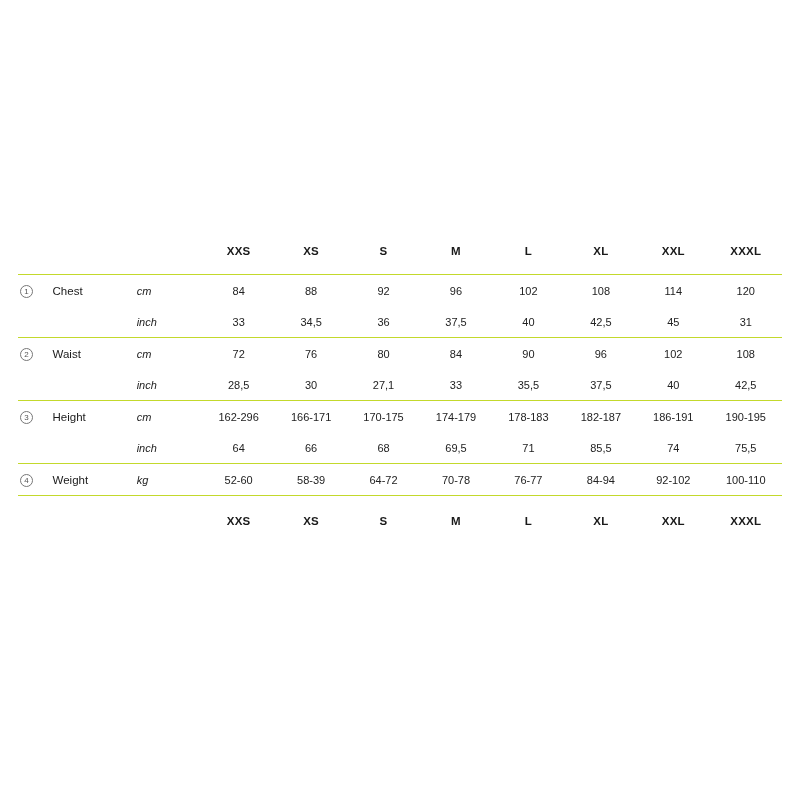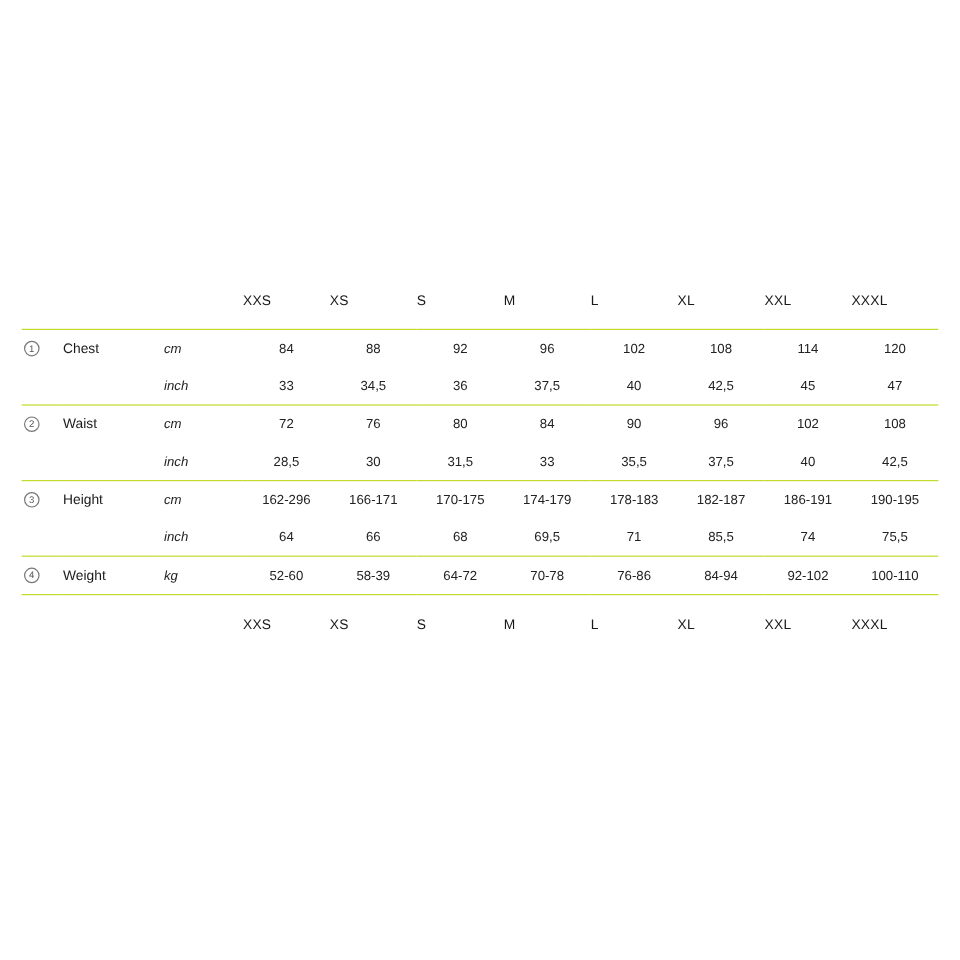--- a/index.html
+++ b/index.html
@@ -35,22 +35,22 @@
   
   col.c-num   { width: 30px; }
   col.c-label { width: 72px; }
   col.c-unit  { width: 68px; }
   col.c-size  { width: 66.75px; }
 
   tr.header-row td,
   tr.footer-row td {
     height: 30px;
     font-size: 11.5px;
-    font-weight: normal;
-    text-align: left;
+    font-weight: bold;
+    text-align: center;
     letter-spacing: .2px;
   }
   tr.header-row td { padding-bottom: 8px; }
   tr.footer-row td { padding-top: 10px; }
 
   tr.data-row td {
     height: 31px;
     font-size: 11px;
     text-align: center;
     color: #222;
@@ -142,42 +142,42 @@
           <td class="num-cell"></td>
           <td class="label-cell"></td>
           <td class="unit-cell">inch</td>
           <td>33</td>
           <td>34,5</td>
           <td>36</td>
           <td>37,5</td>
           <td>40</td>
           <td>42,5</td>
           <td>45</td>
-          <td>47</td>
+          <td>31</td>
         </tr>
         <tr class="data-row group-top">
           <td class="num-cell"><span class="circled">2</span></td>
           <td class="label-cell">Waist</td>
           <td class="unit-cell">cm</td>
           <td>72</td>
           <td>76</td>
           <td>80</td>
           <td>84</td>
           <td>90</td>
           <td>96</td>
           <td>102</td>
           <td>108</td>
         </tr>
         <tr class="data-row">
           <td class="num-cell"></td>
           <td class="label-cell"></td>
           <td class="unit-cell">inch</td>
           <td>28,5</td>
           <td>30</td>
-          <td>31,5</td>
+          <td>27,1</td>
           <td>33</td>
           <td>35,5</td>
           <td>37,5</td>
           <td>40</td>
           <td>42,5</td>
         </tr>
         <tr class="data-row group-top">
           <td class="num-cell"><span class="circled">3</span></td>
           <td class="label-cell">Height</td>
           <td class="unit-cell">cm</td>
@@ -204,21 +204,21 @@
           <td>75,5</td>
         </tr>
         <tr class="data-row group-top">
           <td class="num-cell"><span class="circled">4</span></td>
           <td class="label-cell">Weight</td>
           <td class="unit-cell">kg</td>
           <td>52-60</td>
           <td>58-39</td>
           <td>64-72</td>
           <td>70-78</td>
-          <td>76-86</td>
+          <td>76-77</td>
           <td>84-94</td>
           <td>92-102</td>
           <td>100-110</td>
         </tr>
         <tr class="footer-row">
           <td></td>
           <td></td>
           <td></td>
           <td>XXS</td>
           <td>XS</td>

